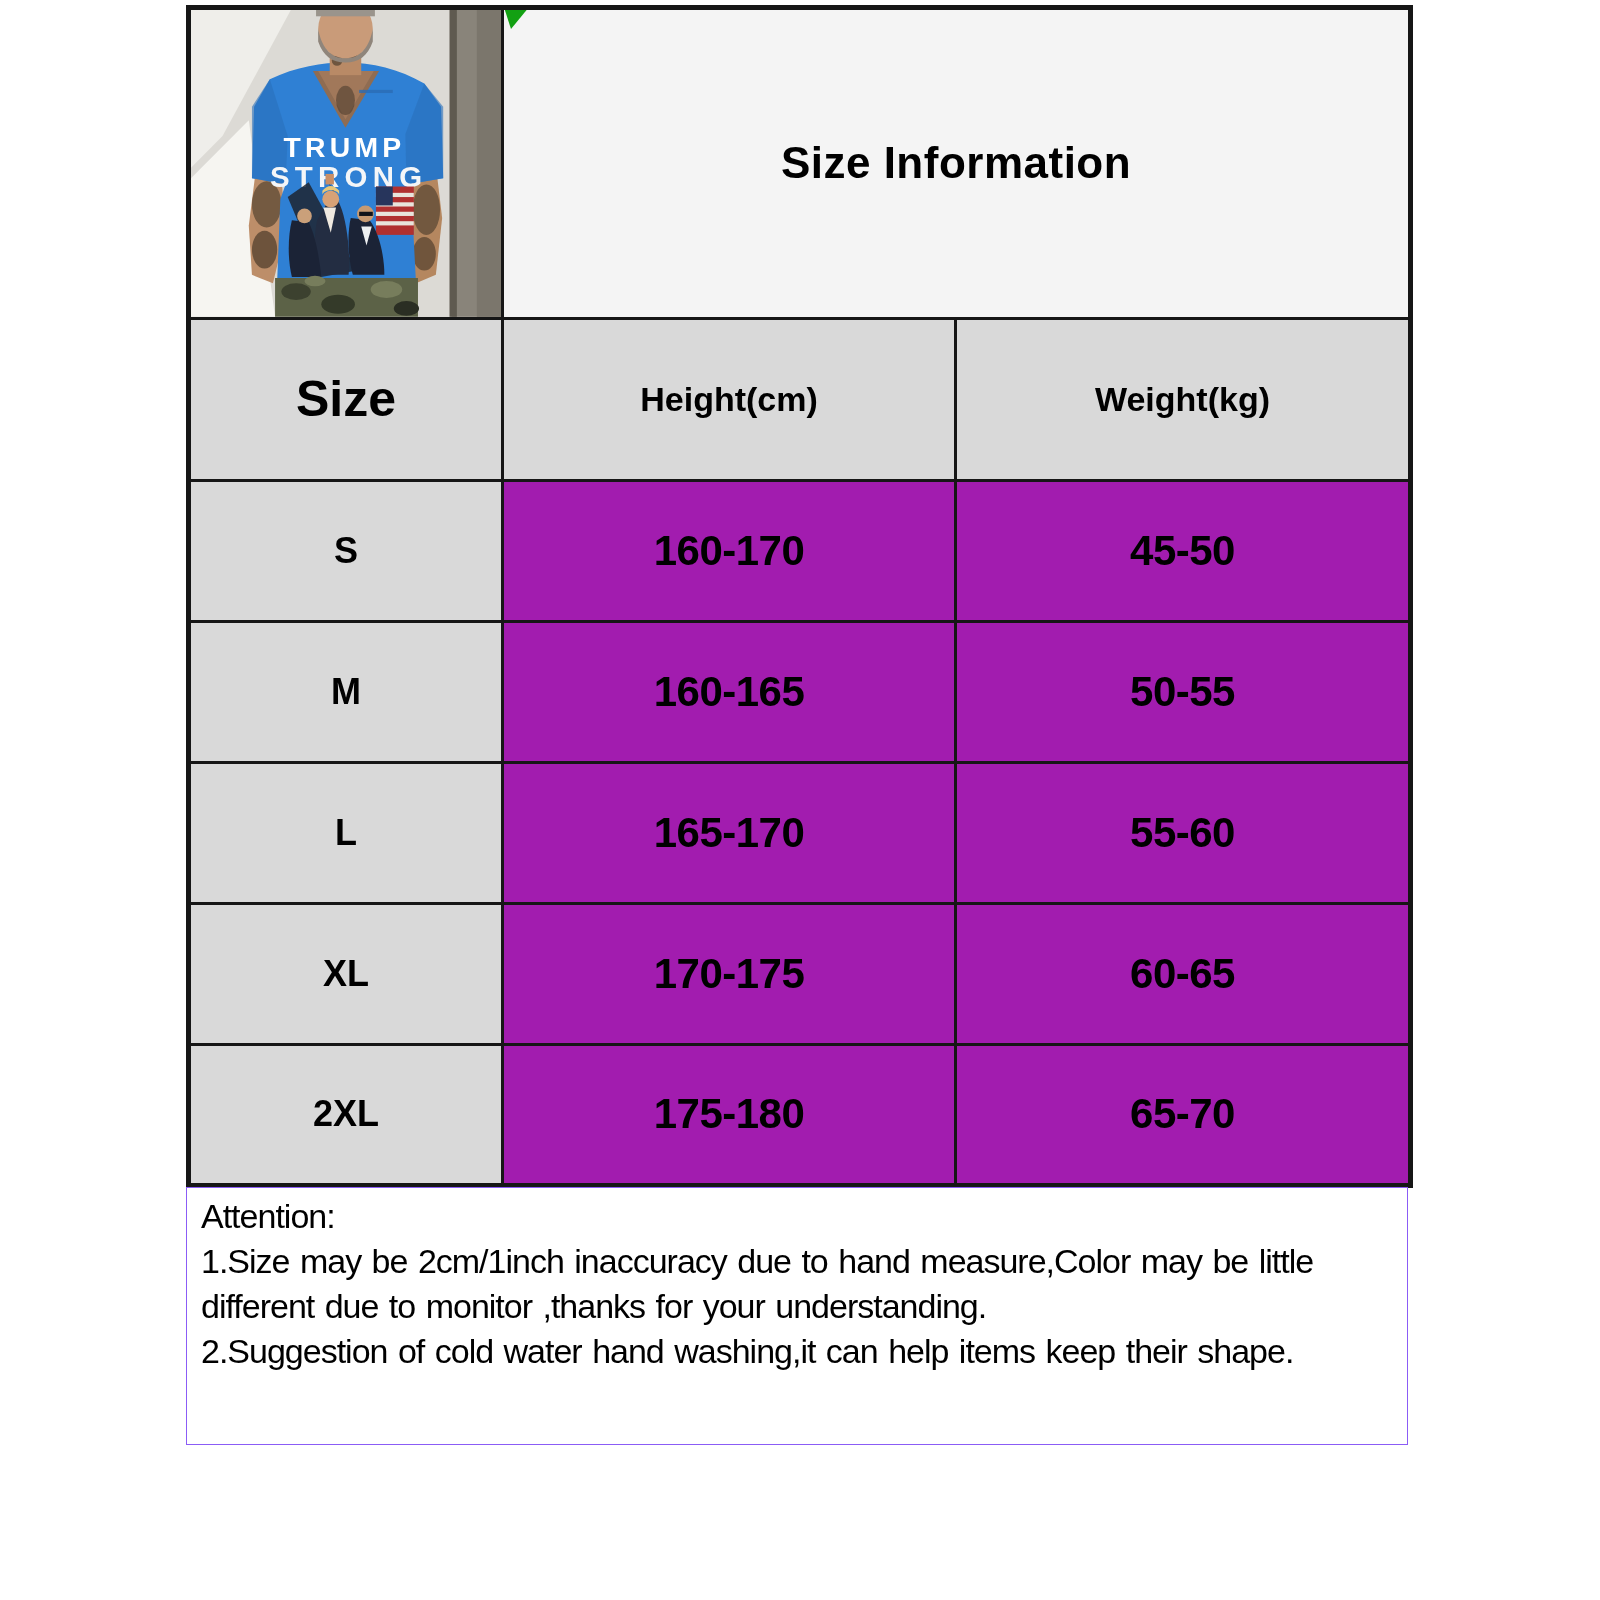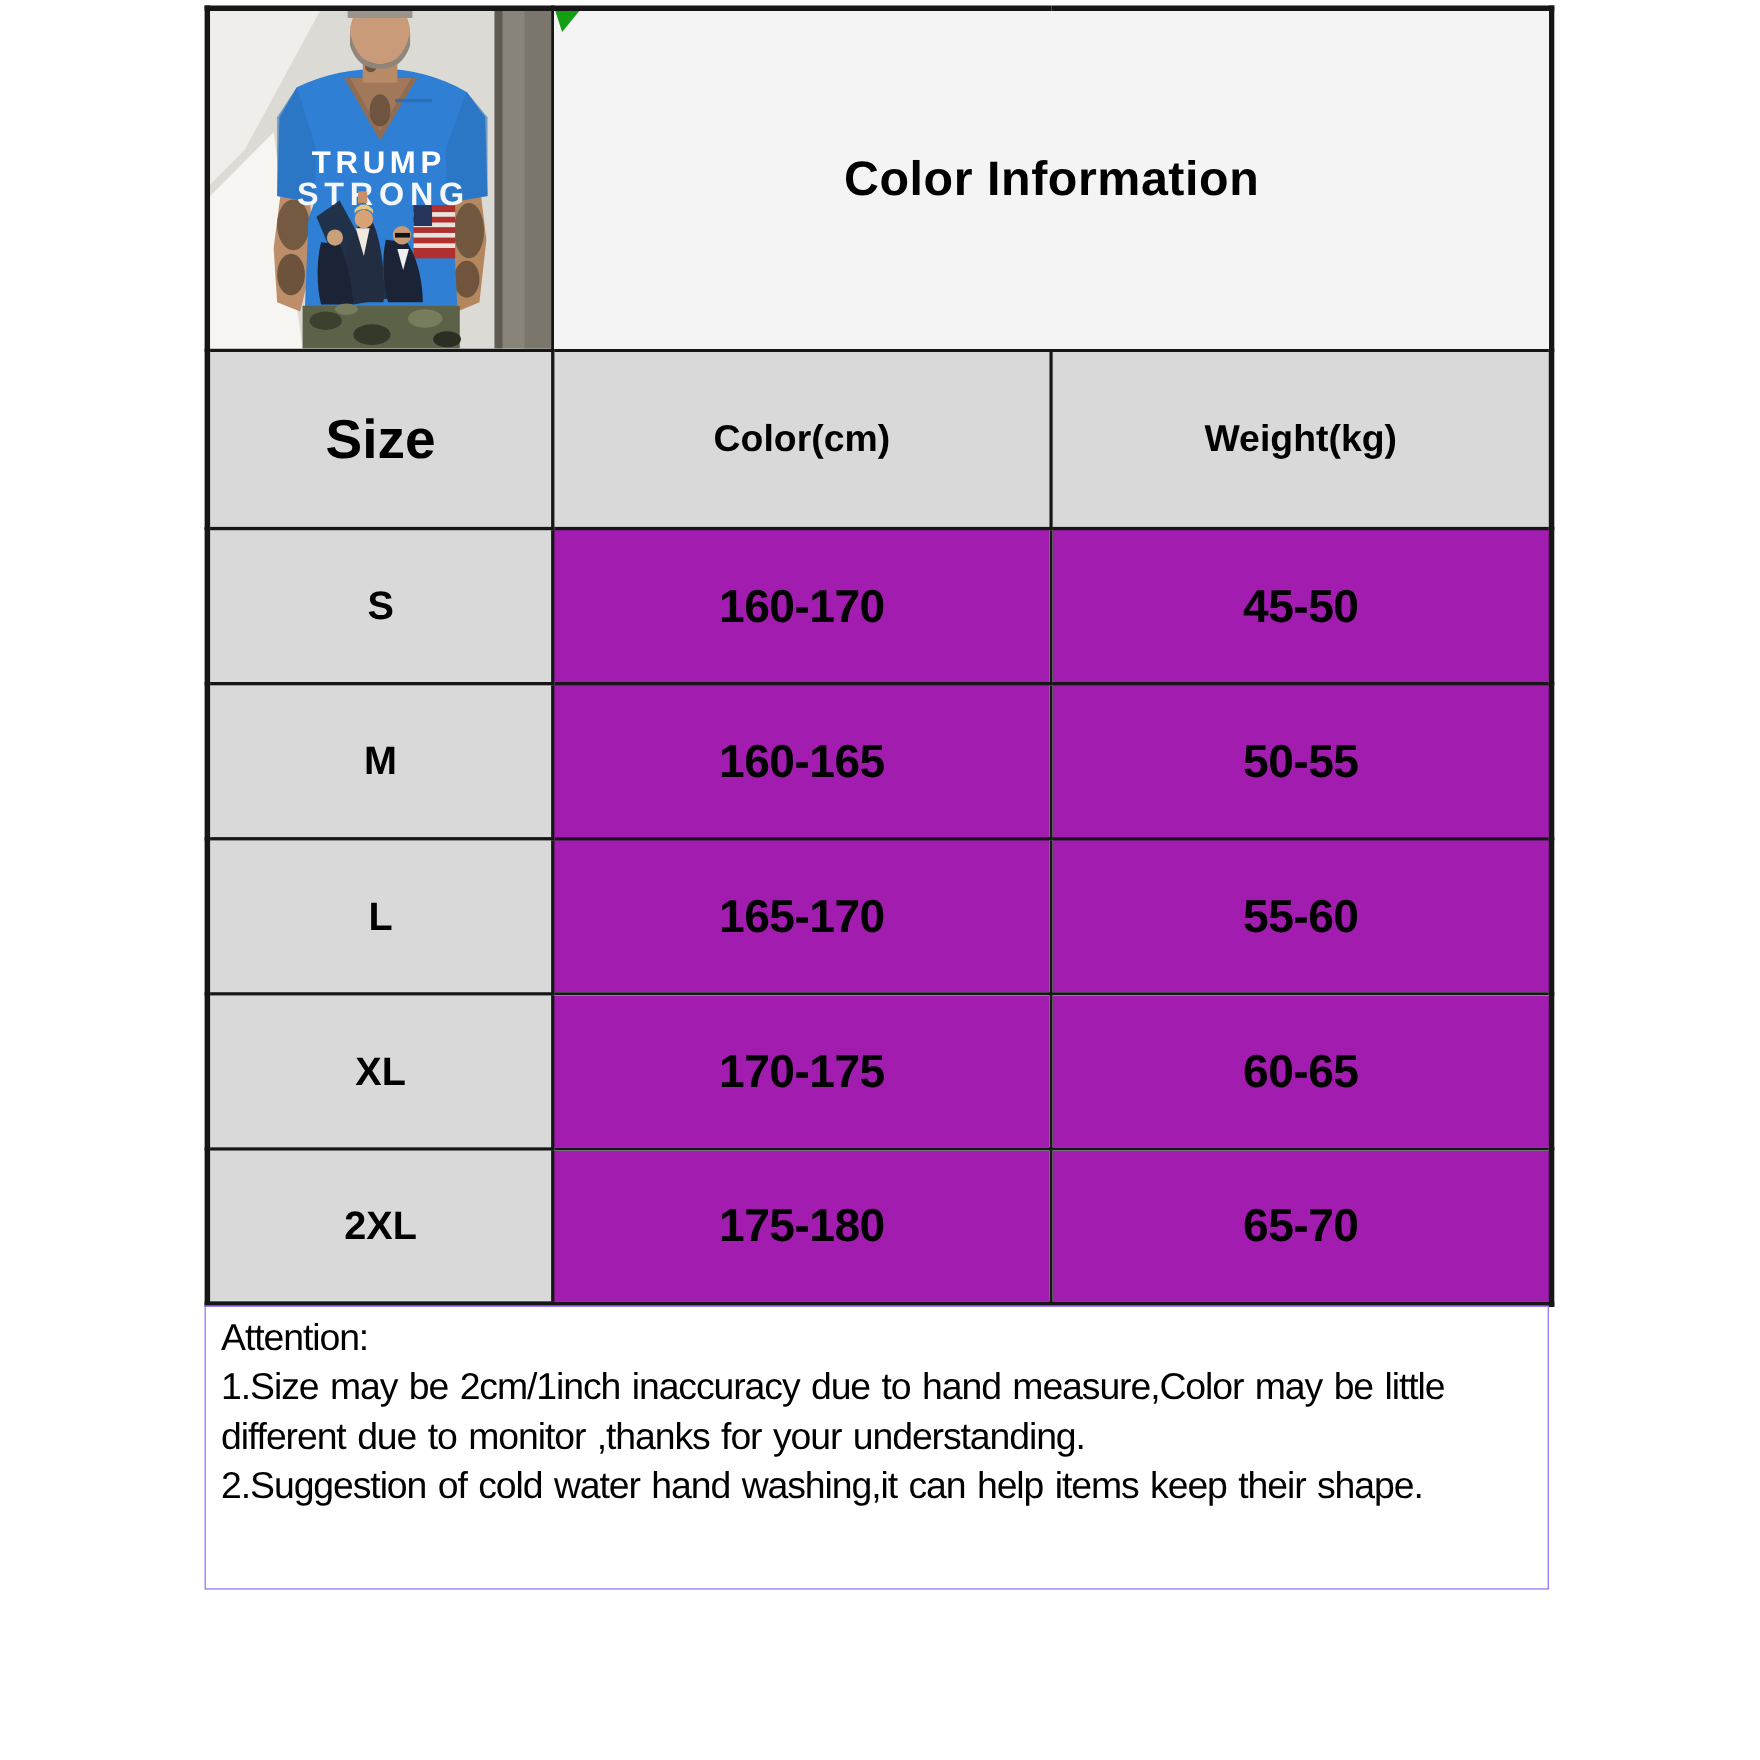--- a/index.html
+++ b/index.html
@@ -154,27 +154,27 @@
             <ellipse cx="140" cy="280" rx="16" ry="9" fill="#343a29"></ellipse>
             <ellipse cx="186" cy="266" rx="15" ry="8" fill="#777d5c"></ellipse>
             <ellipse cx="205" cy="284" rx="12" ry="7" fill="#2a2e23"></ellipse>
             <ellipse cx="118" cy="258" rx="10" ry="5" fill="#777d5c"></ellipse>
           </svg>
         </td>
         <td class="title-cell" colspan="2">
           <svg class="corner-flag" viewBox="0 0 34 30">
             <polygon points="0,0 32,0 9,28" fill="#12a012"></polygon>
           </svg>
-          <span class="page-title">Color Information</span>
+          <span class="page-title">Size Information</span>
         </td>
       </tr>
 
       <tr class="header-row">
         <th class="size-head">Size</th>
-        <th class="col-head">Color(cm)</th>
+        <th class="col-head">Height(cm)</th>
         <th class="col-head">Weight(kg)</th>
       </tr>
 
       <tr class="data-row">
         <td class="size-cell">S</td>
         <td class="val-cell">160-170</td>
         <td class="val-cell">45-50</td>
       </tr>
       <tr class="data-row">
         <td class="size-cell">M</td>

